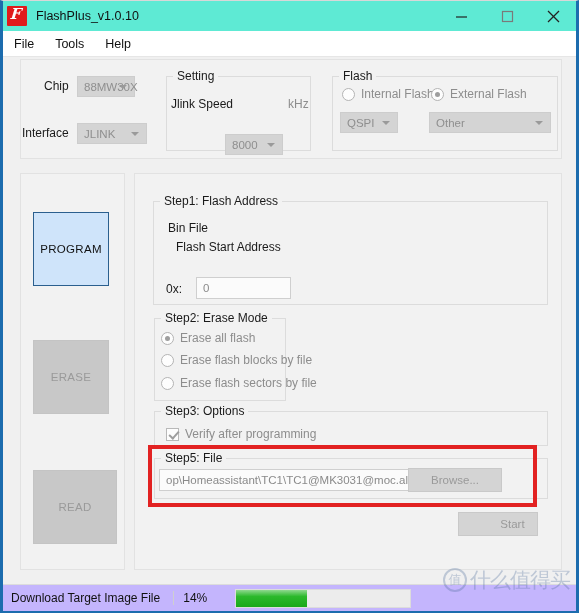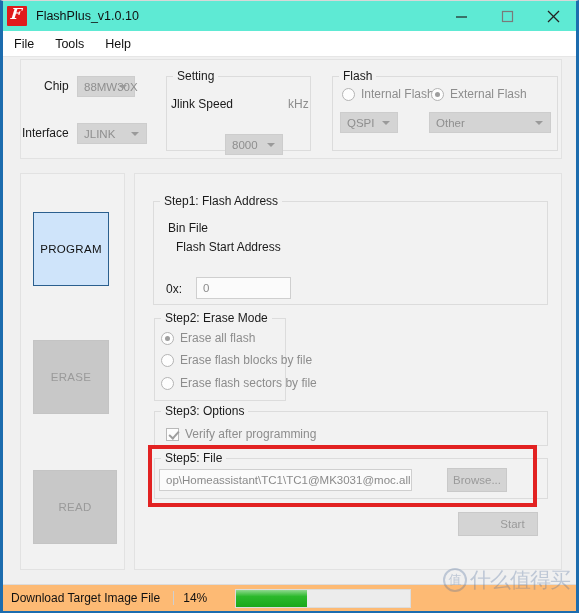--- a/index.html
+++ b/index.html
@@ -228,21 +228,21 @@
     border: 4px solid #e22222;
     pointer-events: none;
     z-index: 30;
   }
 
   
   .statusbar {
     position: absolute;
     left: 0; right: 0; bottom: 0;
     height: 27px;
-    background: #fdba74;
+    background: #c4b5fd;
     border-top: 1px solid #dcdcdc;
     display: flex;
     align-items: center;
   }
   .status-text {
     font-size: 12px;
     color: #111;
     margin-left: 8px;
     white-space: nowrap;
   }
@@ -419,21 +419,21 @@
     <span class="checkbox on"></span>
     <span>Verify after programming</span>
   </div>
 
   <fieldset class="group" style="left:151px; top:450px; width:394px; height:48px;">
     <legend>Step5: File</legend>
   </fieldset>
   <div class="textinput" style="left:156px; top:468px; width:253px; height:22px;">
     <span>op\Homeassistant\TC1\TC1@MK3031@moc.all.bin</span>
   </div>
-  <div class="btn" style="left:444px; top:467px; width:60px; height:24px;">
+  <div class="btn" style="left:405px; top:467px; width:94px; height:24px;">
     <span>Browse...</span>
   </div>
 
   <div class="annot" style="left:145px; top:444px; width:389px; height:62px;"></div>
 
   <div class="btn" style="left:455px; top:511px; width:80px; height:24px;padding-left:29px;">
     <span>Start</span>
   </div>
 
   <div class="statusbar">

